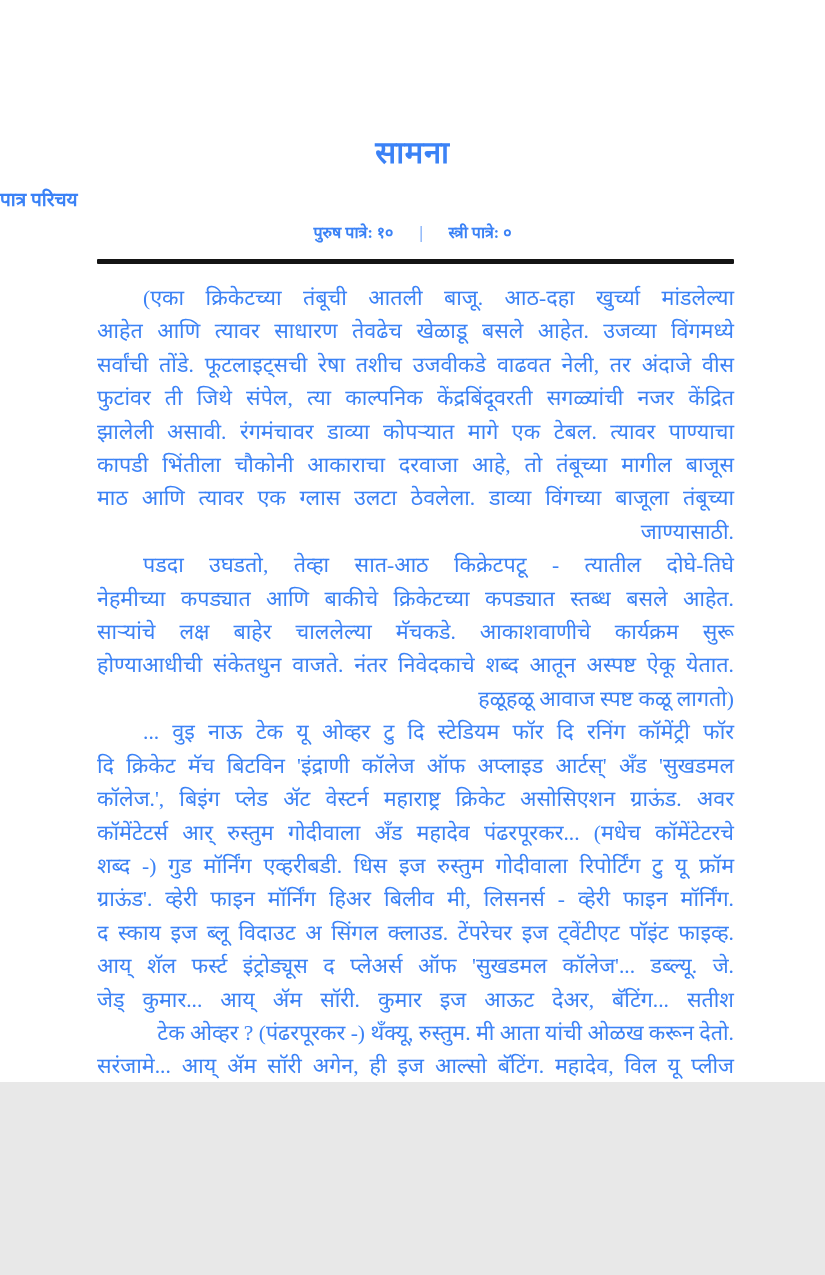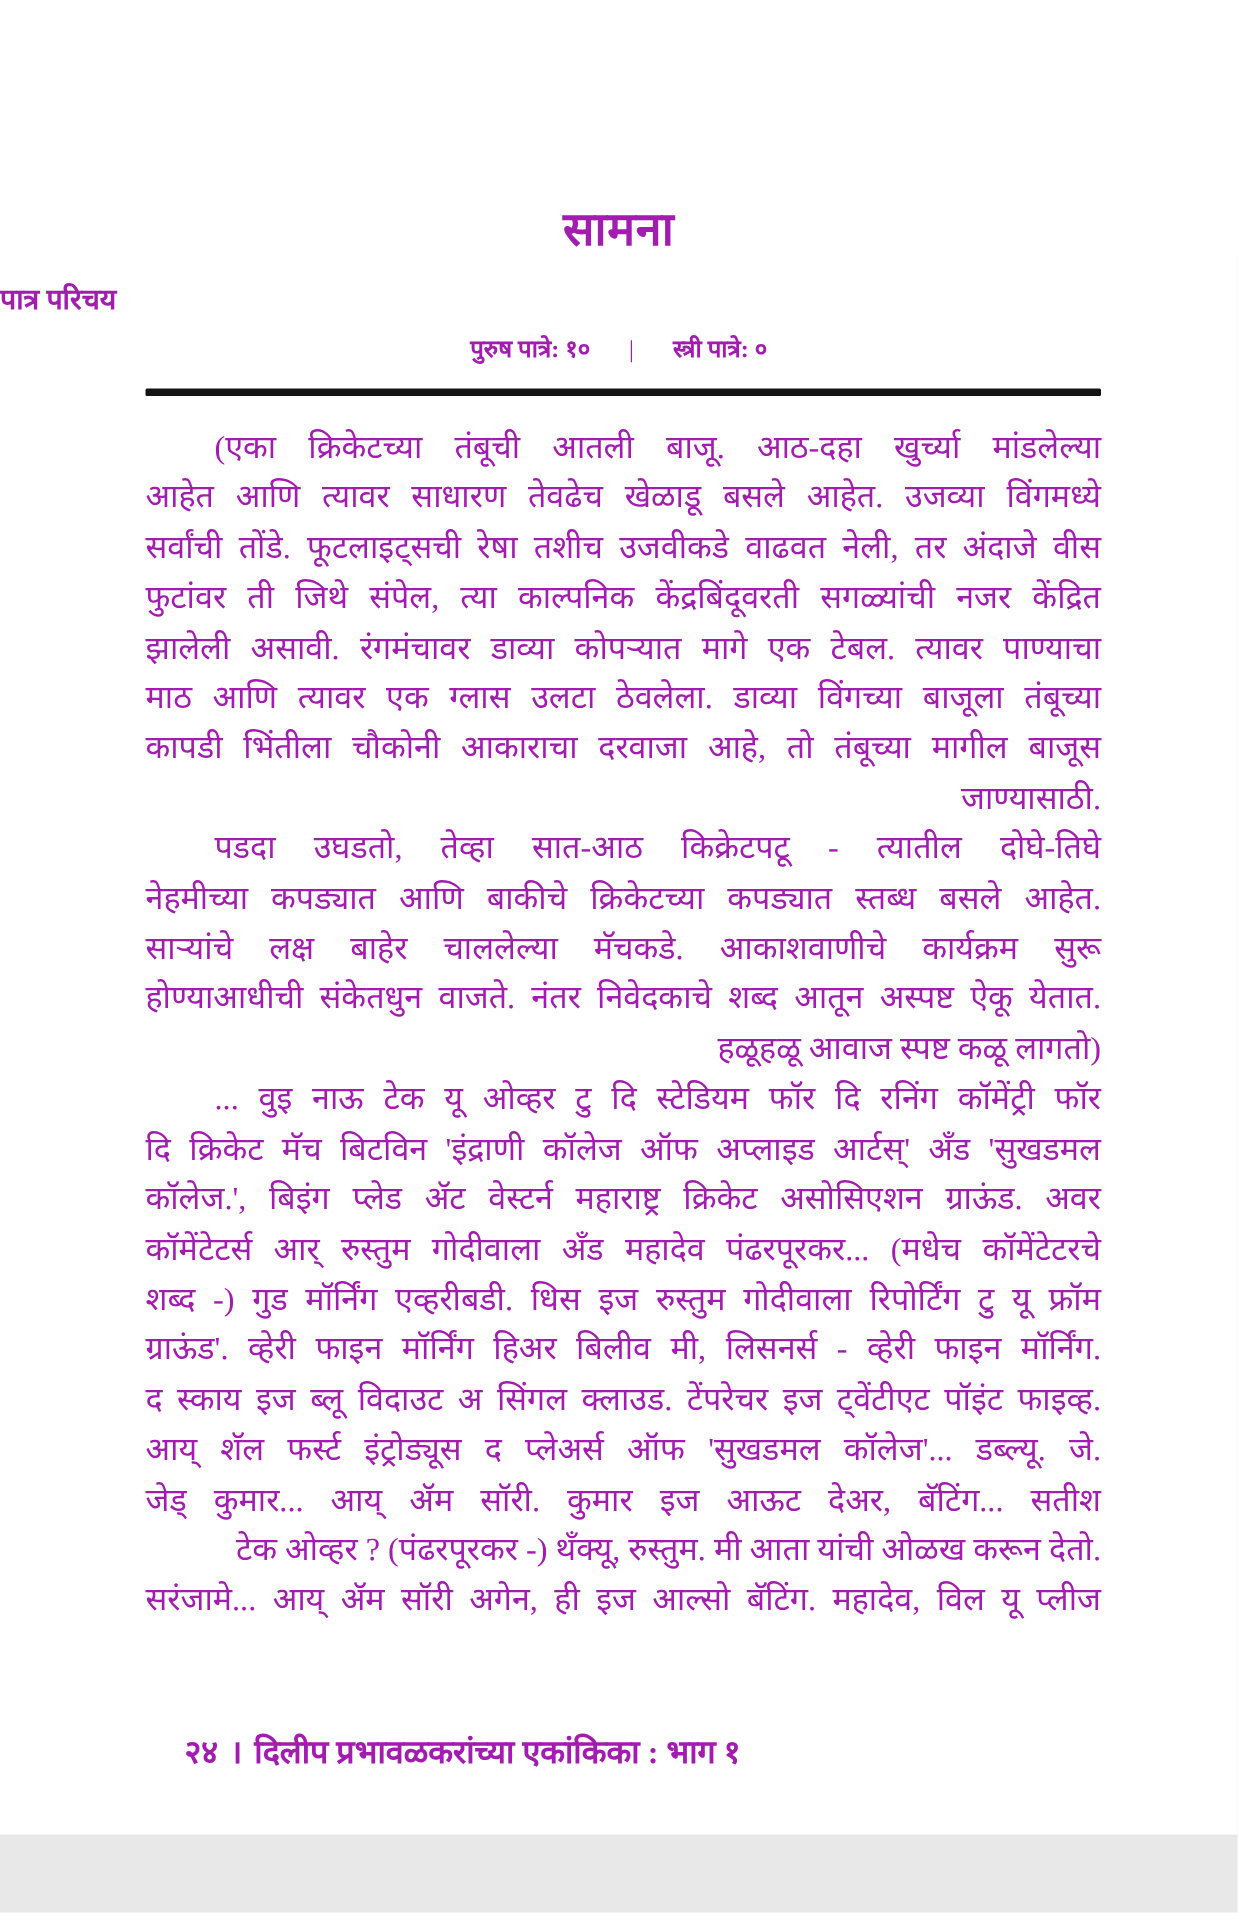--- a/index.html
+++ b/index.html
@@ -3,24 +3,24 @@
 <meta charset="utf-8">
 <style>
   html, body { margin: 0; padding: 0; }
   body {
     font-family: "Liberation Serif", "DejaVu Serif", serif;
     background: #e8e8e8;
   }
   .page {
     position: relative;
     width: 825px;
-    height: 1223px;
+    height: 1082px;
     margin: 0 auto;
     background: #ffffff;
-    color: #a21caf;
+    color: #3b82f6;
     overflow: hidden;
   }
   .title {
     position: absolute;
     top: 130px;
     left: 0;
     width: 825px;
     text-align: center;
     font-size: 31px;
     font-weight: bold;
@@ -94,22 +94,22 @@
   </div>
 
   <div class="rule"></div>
 
   <div class="body-text">
       <div class="line indent just">(एका क्रिकेटच्या तंबूची आतली बाजू. आठ-दहा खुर्च्या मांडलेल्या</div>
       <div class="line just">आहेत आणि त्यावर साधारण तेवढेच खेळाडू बसले आहेत. उजव्या विंगमध्ये</div>
       <div class="line just">सर्वांची तोंडे. फूटलाइट्सची रेषा तशीच उजवीकडे वाढवत नेली, तर अंदाजे वीस</div>
       <div class="line just">फुटांवर ती जिथे संपेल, त्या काल्पनिक केंद्रबिंदूवरती सगळ्यांची नजर केंद्रित</div>
       <div class="line just">झालेली असावी. रंगमंचावर डाव्या कोपऱ्यात मागे एक टेबल. त्यावर पाण्याचा</div>
+      <div class="line just">कापडी भिंतीला चौकोनी आकाराचा दरवाजा आहे, तो तंबूच्या मागील बाजूस</div>
       <div class="line just">माठ आणि त्यावर एक ग्लास उलटा ठेवलेला. डाव्या विंगच्या बाजूला तंबूच्या</div>
-      <div class="line just">कापडी भिंतीला चौकोनी आकाराचा दरवाजा आहे, तो तंबूच्या मागील बाजूस</div>
       <div class="line">जाण्यासाठी.</div>
       <div class="line indent just">पडदा उघडतो, तेव्हा सात-आठ किक्रेटपटू - त्यातील दोघे-तिघे</div>
       <div class="line just">नेहमीच्या कपड्यात आणि बाकीचे क्रिकेटच्या कपड्यात स्तब्ध बसले आहेत.</div>
       <div class="line just">साऱ्यांचे लक्ष बाहेर चाललेल्या मॅचकडे. आकाशवाणीचे कार्यक्रम सुरू</div>
       <div class="line just">होण्याआधीची संकेतधुन वाजते. नंतर निवेदकाचे शब्द आतून अस्पष्ट ऐकू येतात.</div>
       <div class="line">हळूहळू आवाज स्पष्ट कळू लागतो)</div>
       <div class="line indent just">... वुइ नाऊ टेक यू ओव्हर टु दि स्टेडियम फॉर दि रनिंग कॉमेंट्री फॉर</div>
       <div class="line just">दि क्रिकेट मॅच बिटविन 'इंद्राणी कॉलेज ऑफ अप्लाइड आर्टस्' अँड 'सुखडमल</div>
       <div class="line just">कॉलेज.', बिइंग प्लेड ॲट वेस्टर्न महाराष्ट्र क्रिकेट असोसिएशन ग्राऊंड. अवर</div>
       <div class="line just">कॉमेंटेटर्स आर् रुस्तुम गोदीवाला अँड महादेव पंढरपूरकर... (मधेच कॉमेंटेटरचे</div>

